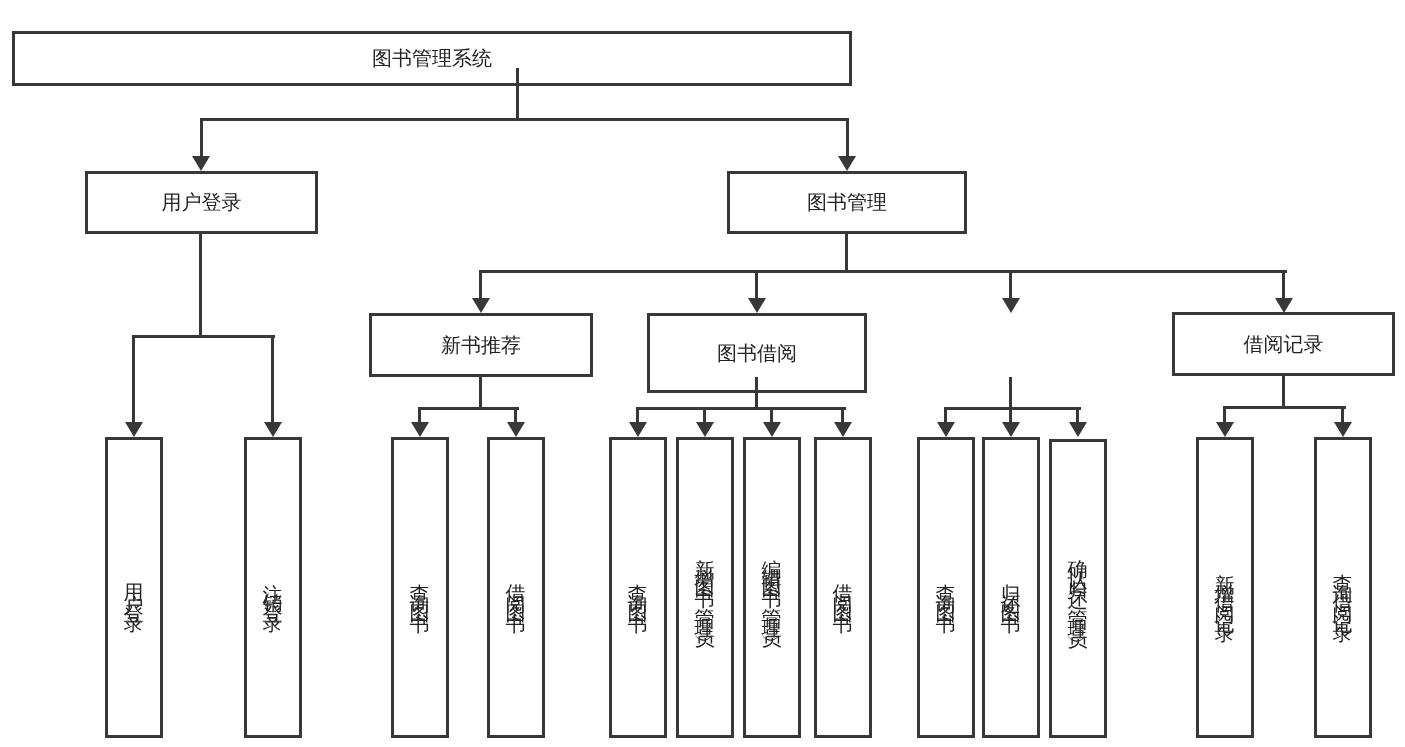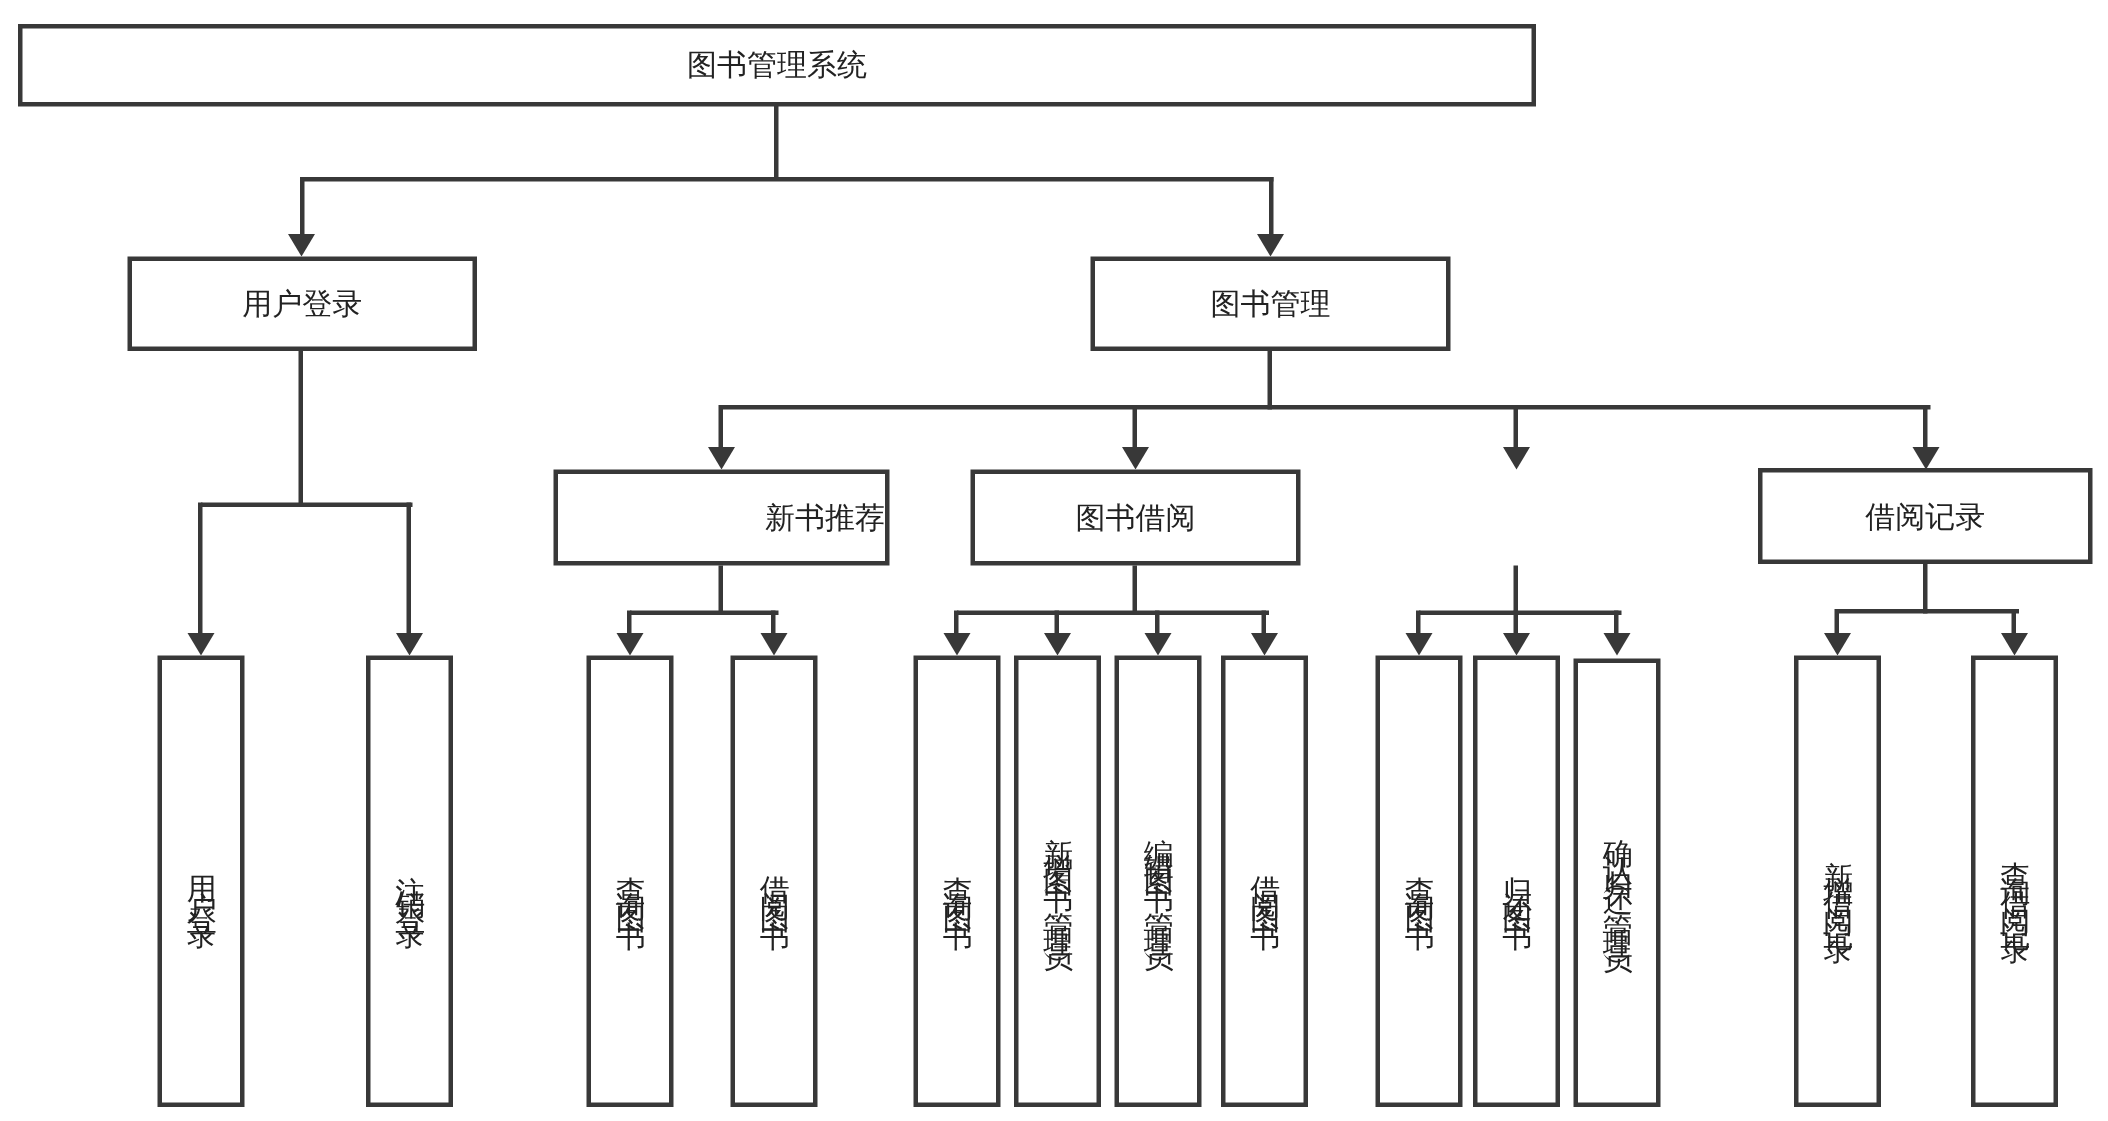--- a/index.html
+++ b/index.html
@@ -51,21 +51,21 @@
     text-shadow:0 1px 0 #ffffff;
     letter-spacing:1px;
     white-space:nowrap;
   }
 </style>
 </head>
 <body>
 
 <div id="canvas">
 
-  <div class="node" style="left:12px;top:16px;width:1012px;height:55px;">
+  <div class="node" style="left:12px;top:31px;width:840px;height:55px;">
     <span>图书管理系统</span>
   </div>
 
   <div class="vline" style="left:516px;top:68px;height:52px;"></div>
   <div class="hline" style="left:201px;top:118px;width:648px;"></div>
   <div class="vline" style="left:200px;top:118px;height:40px;"></div>
   <div class="arrow" style="left:192px;top:156px;"></div>
   <div class="vline" style="left:846px;top:118px;height:40px;"></div>
   <div class="arrow" style="left:838px;top:156px;"></div>
 
@@ -87,24 +87,24 @@
   <div class="hline" style="left:481px;top:270px;width:806px;"></div>
   <div class="vline" style="left:479px;top:270px;height:32px;"></div>
   <div class="arrow" style="left:472px;top:298px;"></div>
   <div class="vline" style="left:755px;top:270px;height:32px;"></div>
   <div class="arrow" style="left:748px;top:298px;"></div>
   <div class="vline" style="left:1009px;top:270px;height:32px;"></div>
   <div class="arrow" style="left:1002px;top:298px;"></div>
   <div class="vline" style="left:1282px;top:270px;height:32px;"></div>
   <div class="arrow" style="left:1275px;top:298px;"></div>
 
-  <div class="node" style="left:369px;top:313px;width:224px;height:64px;justify-content:flex-end;">
+  <div class="node" style="left:369px;top:313px;width:224px;height:64px;">
     <span>新书推荐</span>
   </div>
-  <div class="node" style="left:647px;top:313px;width:220px;height:64px;">
+  <div class="node" style="left:647px;top:313px;width:220px;height:80px;">
     <span>图书借阅</span>
   </div>
   <div class="node" style="left:1172px;top:312px;width:223px;height:64px;">
     <span>借阅记录</span>
   </div>
 
   <div class="vline" style="left:479px;top:377px;height:33px;"></div>
   <div class="hline" style="left:420px;top:407px;width:99px;"></div>
   <div class="vline" style="left:418px;top:407px;height:18px;"></div>
   <div class="arrow" style="left:411px;top:422px;"></div>

